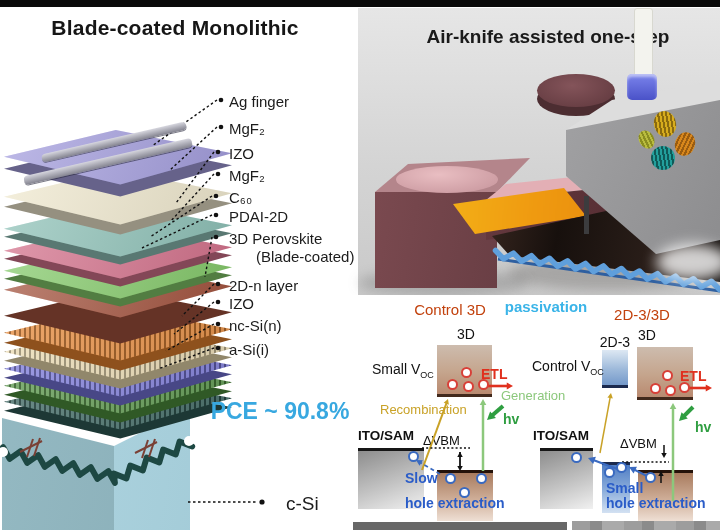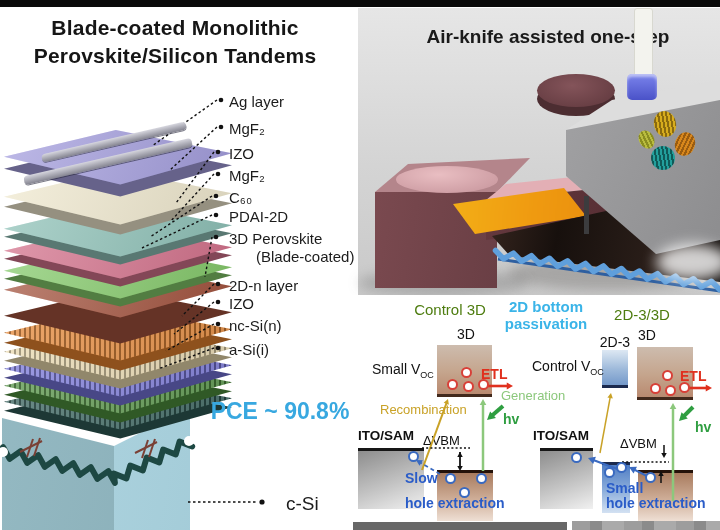--- a/index.html
+++ b/index.html
@@ -57,21 +57,21 @@
   .sc-slot{left:226px;top:188px;width:5px;height:38px;background:#3c3c3e;}
   .logo-dot{position:absolute;border-radius:50%;}
   .sc-tube{left:276px;top:0px;width:17px;height:70px;background:#f3f3ee;border:1px solid #d8d8d0;border-radius:3px;}
   .sc-collar{left:269px;top:66px;width:30px;height:26px;border-radius:5px;
              background:linear-gradient(#7b84ec,#4a52c8);box-shadow:inset 0 3px 3px rgba(255,255,255,.5);}
   .sc-mist{left:298px;top:236px;width:74px;height:36px;border-radius:50%;background:#ffffff;
            filter:blur(7px);opacity:.8;}
 
   
   #band{left:350px;top:295px;width:370px;height:235px;background:#fff;font-size:13px;}
-  .bd-heading{font-size:15px;font-weight:400;color:#4d7c0f;text-align:center;white-space:nowrap;}
+  .bd-heading{font-size:15px;font-weight:400;color:#c2410c;text-align:center;white-space:nowrap;}
   .bd-center-heading{font-size:15px;font-weight:700;text-align:center;line-height:17px;white-space:nowrap;}
   .bd-sub{font-size:14px;color:#111;white-space:nowrap;text-align:right;}
   .bd-box{position:absolute;}
   .cb-brown{background:linear-gradient(#cdbcae 0%,#c5a58d 55%,#b98a70 100%);border-bottom:3px solid #42291c;}
   .cb-blue{background:linear-gradient(#dde8f3 0%,#9db9da 55%,#7499ca 100%);border-bottom:3px solid #1b2a4e;}
   .ito-box{background:linear-gradient(160deg,#8d8d8d 0%,#c3c3c3 55%,#f1f1f1 100%);border-top:3px solid #161616;}
   .vb-brown{background:linear-gradient(#a87b5e 0%,#cfae98 55%,#eedfd4 100%);border-top:3px solid #241209;}
   .vb-blue{background:linear-gradient(#4f7dc4 0%,#8fb0dc 55%,#d3e1f2 100%);border-top:3px solid #1b2a4e;}
   .etl{font-size:14px;font-weight:700;white-space:nowrap;}
   .gen{font-size:13px;white-space:nowrap;}
@@ -90,21 +90,20 @@
   svg{position:absolute;left:0;top:0;pointer-events:none;}
 </style>
 </head>
 <body>
 
 <div id="app">
   <div class="abs topbar"></div>
 
   <div class="abs main-title">
     <div>Blade-coated Monolithic</div>
-    <div>Perovskite/Silicon Tandems</div>
   </div>
 
   <div class="abs csi-left"></div>
   <div class="abs csi-right"></div>
 
   <div class="abs" id="stack">
       <div class="layer" style="top: 375px; height: 67px;">
         <div class="edge" style="top: 9px; background: rgb(29, 56, 53);"></div>
         <div class="face" style="background: repeating-linear-gradient(90deg, rgba(0, 0, 0, 0.3) 0px, rgba(0, 0, 0, 0.3) 2px, rgba(255, 255, 255, 0.14) 2px, rgba(255, 255, 255, 0.14) 5px), linear-gradient(115deg, rgba(255, 255, 255, 0.18), rgba(0, 0, 0, 0.12)) rgb(46, 91, 85);"></div>
       </div>
@@ -146,21 +145,21 @@
       </div>
       <div class="layer" style="top: 130px; height: 70px;">
         <div class="edge" style="top: 12px; background: rgb(102, 98, 138);"></div>
         <div class="face" style="background: linear-gradient(115deg, rgba(255, 255, 255, 0.28), rgba(0, 0, 0, 0.1)), rgb(164, 158, 222);"></div>
       </div>
     </div>
   <div class="abs ag-bar" style="left:40px;top:138px;width:148px;height:8px;"></div>
   <div class="abs ag-bar" style="left:22px;top:157px;width:172px;height:9px;"></div>
 
   <div class="abs" id="labels">
-      <div class="lbl" style="top: 93px;">Ag layer</div>
+      <div class="lbl" style="top: 93px;">Ag finger</div>
       <div class="lbl" style="top: 120px;">MgF₂</div>
       <div class="lbl" style="top: 145px;">IZO</div>
       <div class="lbl" style="top: 167px;">MgF₂</div>
       <div class="lbl" style="top: 189px;">C₆₀</div>
       <div class="lbl" style="top: 208px;">PDAI-2D</div>
       <div class="lbl" style="top: 230px;">3D Perovskite</div>
       <div class="lbl" style="top: 248px; margin-left: 27px;">(Blade-coated)</div>
       <div class="lbl" style="top: 277px;">2D-n layer</div>
       <div class="lbl" style="top: 295px;">IZO</div>
       <div class="lbl" style="top: 317px;">nc-Si(n)</div>
@@ -231,21 +230,20 @@
     <div class="logo-dot" style="left:281px;top:122px;width:15px;height:19px;transform:rotate(-30deg);background:repeating-linear-gradient(95deg,#b9bc3e 0 2px,#8a8d20 2px 4px);"></div>
     <div class="logo-dot" style="left:293px;top:138px;width:24px;height:24px;background:repeating-linear-gradient(80deg,#22a09c 0 2px,#0f5a58 2px 4px);"></div>
     <div class="abs sc-tube"></div>
     <div class="abs sc-collar"></div>
     <div class="abs sc-mist"></div>
   </div>
 
   <div class="abs" id="band">
     <div class="abs bd-heading" style="left:52px;top:6px;width:96px;">Control 3D</div>
     <div class="abs bd-center-heading" style="left: 147px; top: 3px; width: 98px; color: rgb(58, 180, 232);">
-      <div>2D bottom</div>
       <div>passivation</div>
     </div>
     <div class="abs bd-heading" style="left:256px;top:11px;width:72px;">2D-3/3D</div>
 
     <div class="abs bd-sub" style="left:100px;top:31px;width:32px;text-align:center;">3D</div>
     <div class="abs bd-sub" style="left:244px;top:39px;width:42px;text-align:center;">2D-3</div>
     <div class="abs bd-sub" style="left:282px;top:32px;width:30px;text-align:center;">3D</div>
 
     <div class="abs bd-box cb-brown" style="left:87px;top:50px;width:55px;height:49px;"></div>
     <div class="abs bd-box cb-blue" style="left:252px;top:55px;width:26px;height:35px;"></div>

